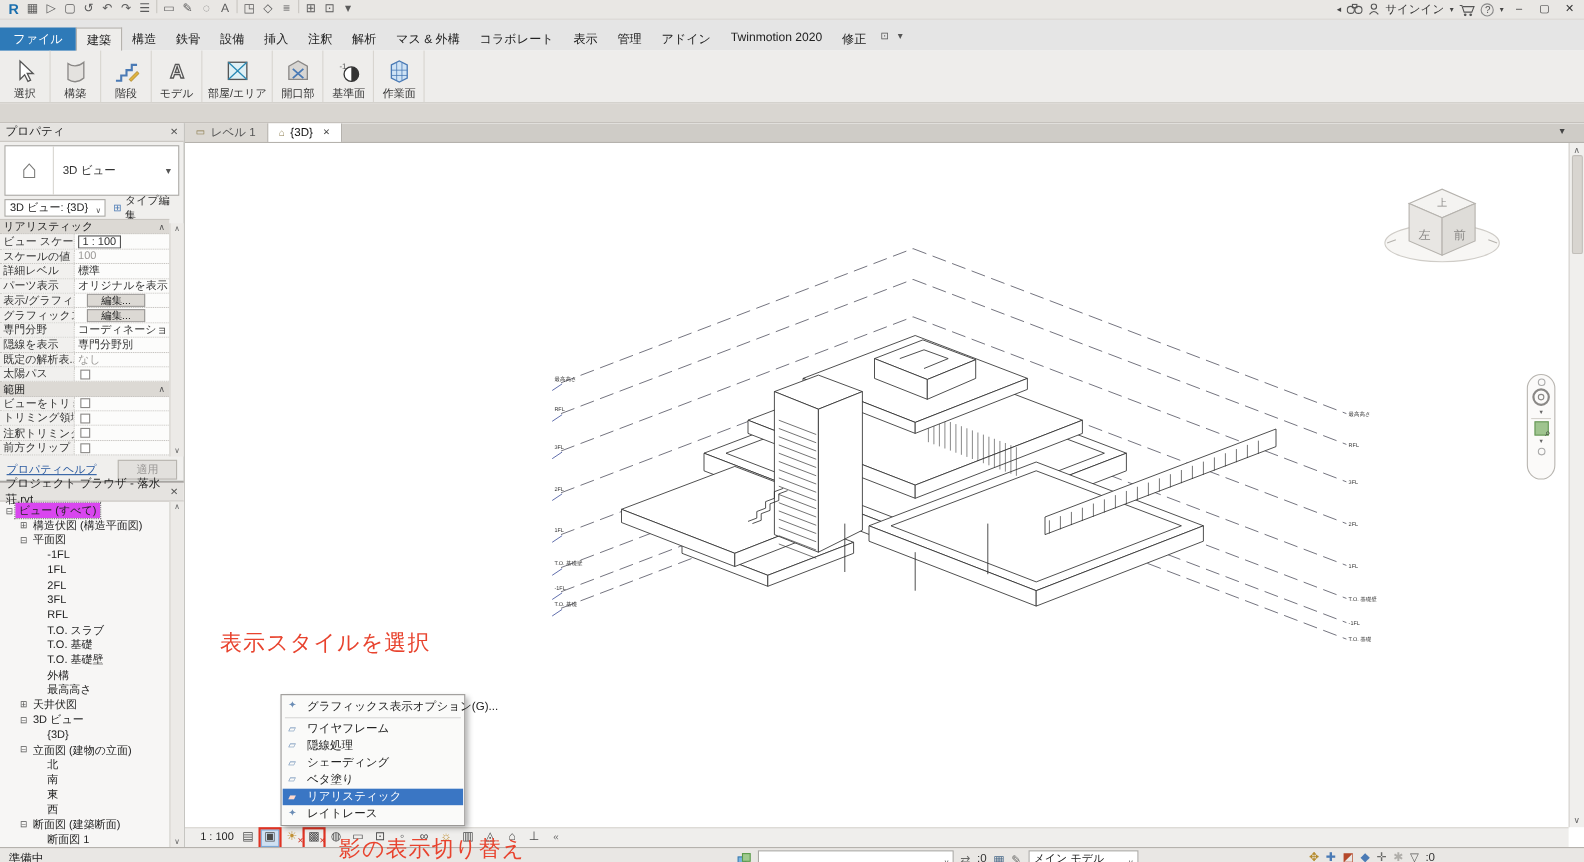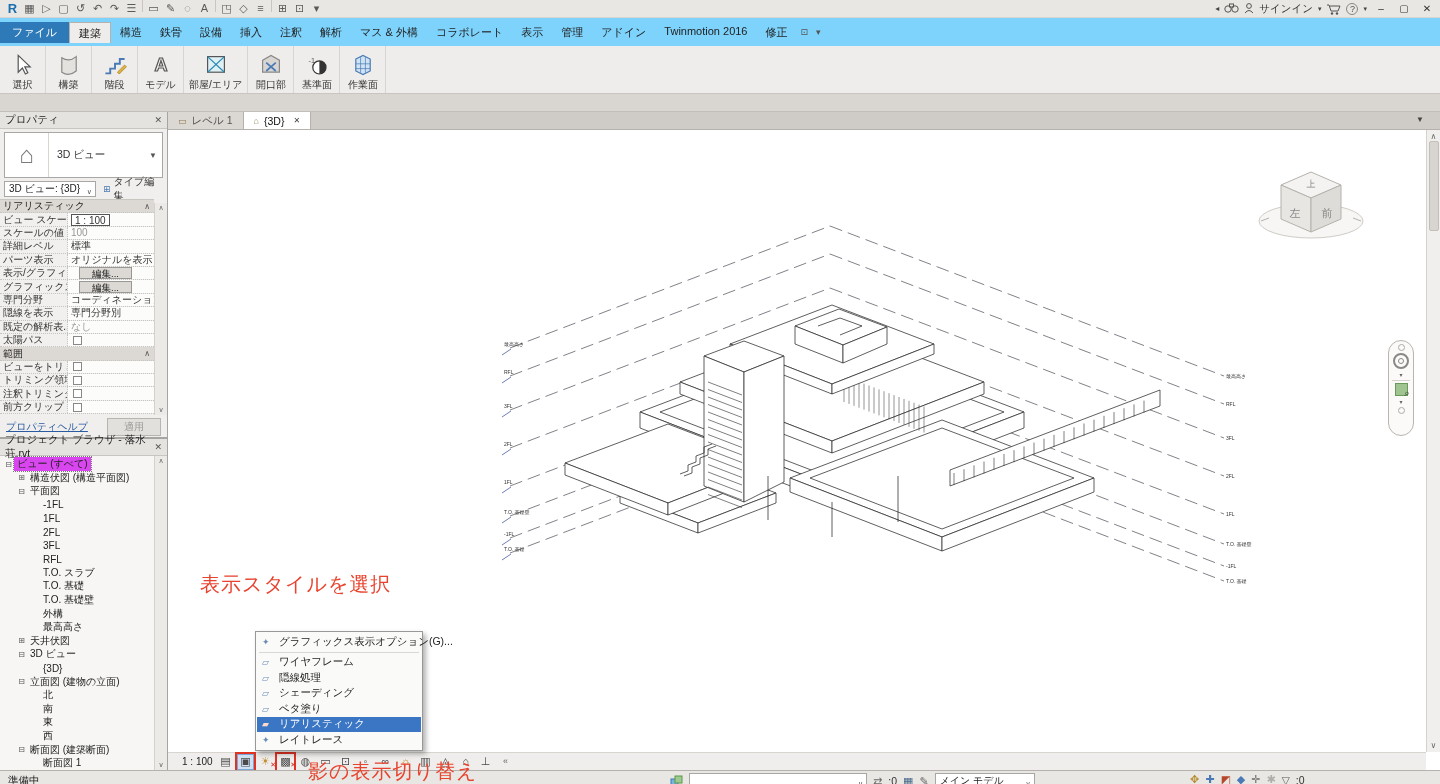--- a/index.html
+++ b/index.html
@@ -10,21 +10,21 @@
 .titlebar{height:18px;background:#e9e7e4;display:flex;align-items:center;padding:0 4px;gap:1px;border-bottom:1px solid #d8d5d0}
 .qat-icon{min-width:17px;text-align:center;font-size:11px;color:#5a5a5a;line-height:17px;cursor:default}
 .qat-icon.logo{color:#1a6fae;font-weight:bold;font-size:13px}
 .qat-sep{width:1px;height:12px;background:#c9c6c1;margin:0 2px}
 .tb-right{margin-left:auto;display:flex;align-items:center;gap:5px;color:#444;font-size:10px}
 .tb-right .lbl{font-size:10.5px;color:#333}
 .helpdot{width:12px;height:12px;border:1px solid #888;border-radius:50%;text-align:center;line-height:10px;font-size:9px;color:#555}
 .win-btn{width:18px;text-align:center;font-size:10px;color:#333}
 
 
-.tabrow{height:28px;background:#7dd3fc;display:flex;align-items:center}
+.tabrow{height:28px;background:#e5e5e5;display:flex;align-items:flex-end}
 .rtab{padding:3px 9px 2px;font-size:11px;color:#222;white-space:nowrap}
 .rtab.file{background:#2e7ab8;color:#fff;padding:3px 12px 2px}
 .rtab.active{background:#eeedeb;border:1px solid #b5b2ad;border-bottom:none}
 .tabrow .mini{align-self:center;font-size:9px;color:#555;padding:0 4px}
 
 
 .ribbon{height:48px;background:#eeedeb;border-bottom:1px solid #c9c6c1;display:flex;align-items:stretch}
 .rbtn{min-width:46px;padding:2px 5px 1px;display:flex;flex-direction:column;align-items:center;justify-content:flex-end;gap:1px;border-right:1px solid #d8d5d0}
 .rbtn svg{width:24px;height:24px}
 .rbtn .lbl{font-size:10px;color:#333;white-space:nowrap}
@@ -188,21 +188,21 @@
       <span class="rtab">鉄骨</span>
       <span class="rtab">設備</span>
       <span class="rtab">挿入</span>
       <span class="rtab">注釈</span>
       <span class="rtab">解析</span>
       <span class="rtab">マス &amp; 外構</span>
       <span class="rtab">コラボレート</span>
       <span class="rtab">表示</span>
       <span class="rtab">管理</span>
       <span class="rtab">アドイン</span>
-      <span class="rtab">Twinmotion 2016</span>
+      <span class="rtab">Twinmotion 2020</span>
       <span class="rtab">修正</span>
     </span>
   <span class="mini">⊡</span>
   <span class="mini">▾</span>
 </div>
 
 <div class="ribbon">
   <div class="rbtn">
     <svg viewBox="0 0 20 20">
         <path d="M6,2 L6,16 L9.5,12.5 L12,17.5 L14,16.5 L11.5,11.5 L16,11.5 Z" fill="#fff" stroke="#555"></path>

